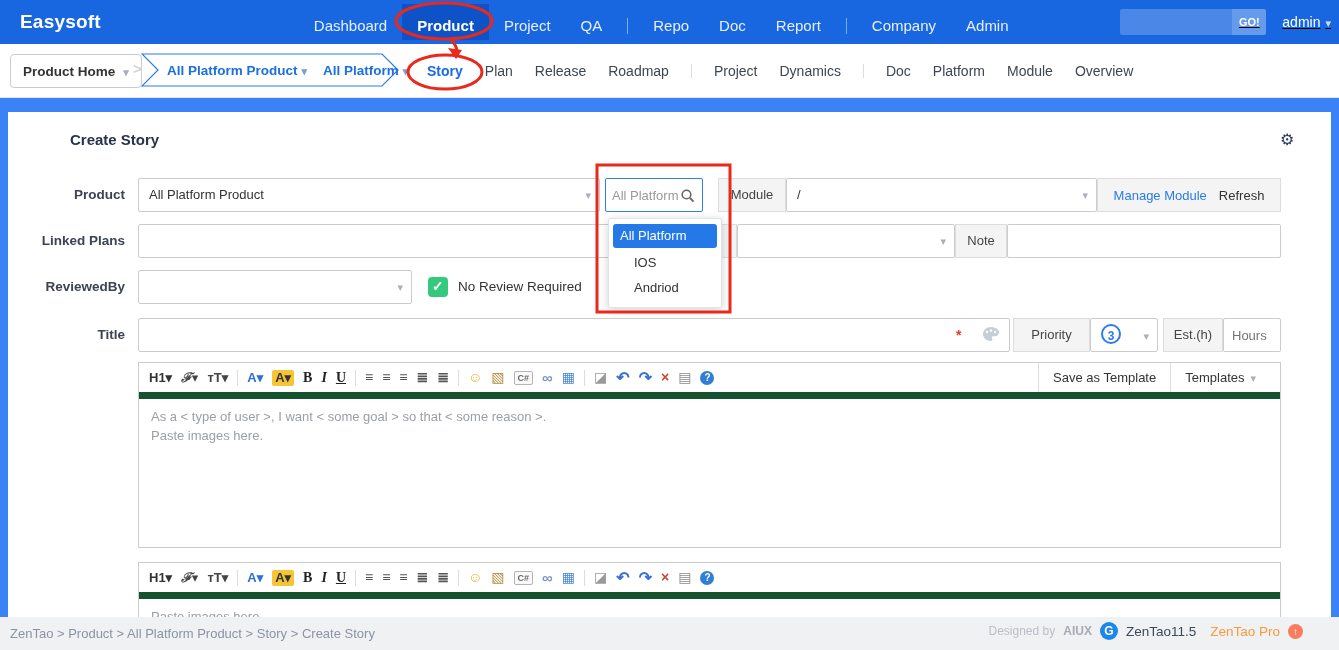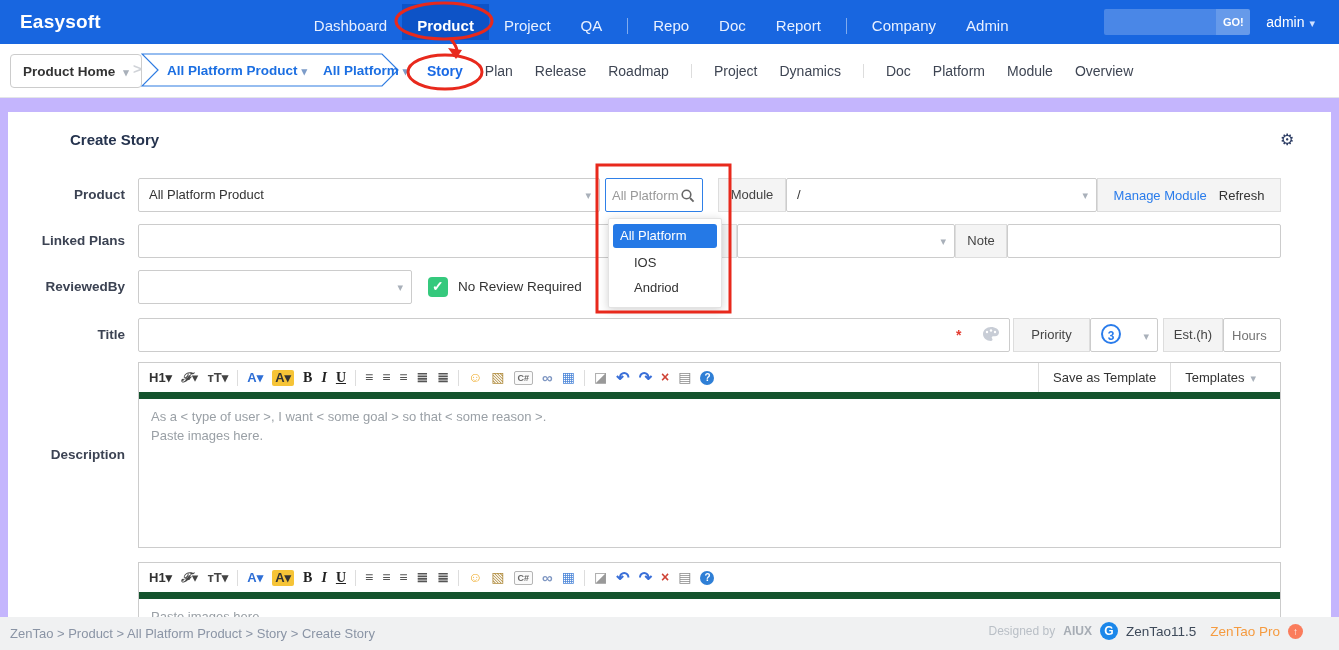--- a/index.html
+++ b/index.html
@@ -1,25 +1,25 @@
 <!DOCTYPE html>
 <html><head>
 <meta charset="utf-8">
 <style>
   html,body{margin:0;padding:0;font-family:"Liberation Sans",sans-serif;}
-  .page{position:relative;width:1339px;height:650px;background:#c4b5fd;overflow:hidden;}
+  .page{position:relative;width:1339px;height:650px;background:#3b82f6;overflow:hidden;}
 
   
   .topbar{position:absolute;top:0;left:0;width:100%;height:44px;background:#1866e0;display:flex;align-items:center;}
   .logo{color:#fff;font-size:19px;font-weight:bold;margin-left:20px;letter-spacing:.2px;}
   .tnav{display:flex;margin-left:198px;align-items:stretch;height:36px;}
   .tn-item{padding:0 15px;line-height:44px;color:#e8f0ff;font-size:15px;cursor:pointer;white-space:nowrap;}
   .tn-item[data-state="active"]{background:#0d53c7;font-weight:bold;color:#fff;}
   .tn-item[data-cls="sep"]{padding:0;width:1px;height:16px;background:rgba(255,255,255,.45);margin:14px 10px 0 10px;}
-  .tright{position:absolute;right:24px;top:9px;display:flex;align-items:center;}
+  .tright{position:absolute;right:8px;top:9px;display:flex;align-items:center;text-decoration:underline;}
   .tsearch{width:112px;height:26px;background:rgba(255,255,255,.22);border-radius:2px 0 0 2px;display:flex;align-items:center;}
   .tsearch input{background:transparent;border:none;outline:none;color:#fff;font-size:13px;width:100%;padding:0 8px;}
   .go-btn{width:34px;height:26px;background:rgba(255,255,255,.34);color:#fff;font-size:11px;font-weight:bold;line-height:26px;text-align:center;border-radius:0 2px 2px 0;cursor:pointer;}
   .tuser{margin-left:16px;color:#fff;font-size:14px;cursor:pointer;display:flex;align-items:center;gap:5px;}
   .caret-w::after{content:"▾";color:#cfe0ff;font-size:11px;}
   .caret-g::after{content:"▾";color:#a9b0ba;font-size:11px;}
   .caret-b::after{content:"▾";color:#7d9cc9;font-size:11px;}
 
   
   .subnav{position:absolute;top:44px;left:0;width:100%;height:53px;background:#fff;border-bottom:1px solid #e3e5e8;}
@@ -247,21 +247,20 @@
       </svg>
     </span>
     <div class="faddon" style="left:1005px;top:206px;width:77px;">Priority</div>
     <div class="prio-box" style="left:1082px;top:206px;width:68px;">
       <span class="prio-circle" style="margin-left:10px;">3</span>
       <span class="sel-caret caret-g"></span>
     </div>
     <div class="faddon" style="left:1155px;top:206px;width:60px;">Est.(h)</div>
     <input class="finput" style="left: 1215px; top: 206px; width: 58px; padding: 0px 8px;" type="text" placeholder="Hours">
 
-    <div class="flabel" style="left:0;top:326px;">Description</div>
     <div class="editor" style="left:130px;top:250px;width:1143px;height:186px;">
       <div class="etoolbar">
         <span style="display:flex;gap:9px;align-items:stretch;">
 
             <span class="tbi" data-cls="h1">H1▾</span>
 
             <span class="tbi" data-cls="ff">ℱ▾</span>
 
             <span class="tbi" data-cls="fs">ᴛT▾</span>
 

